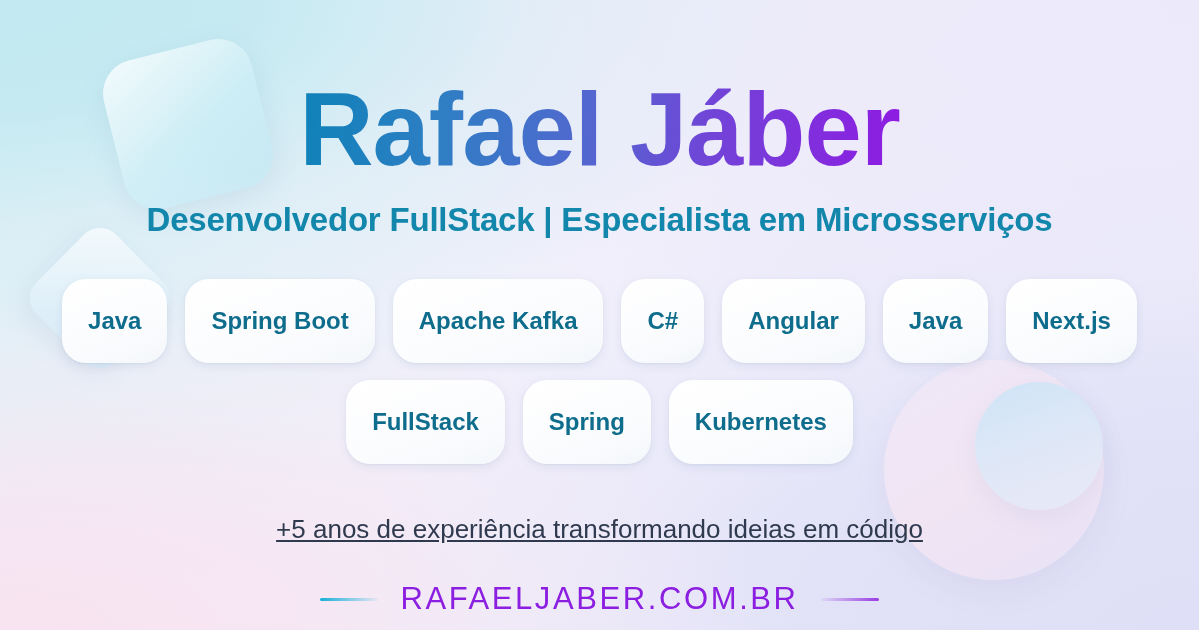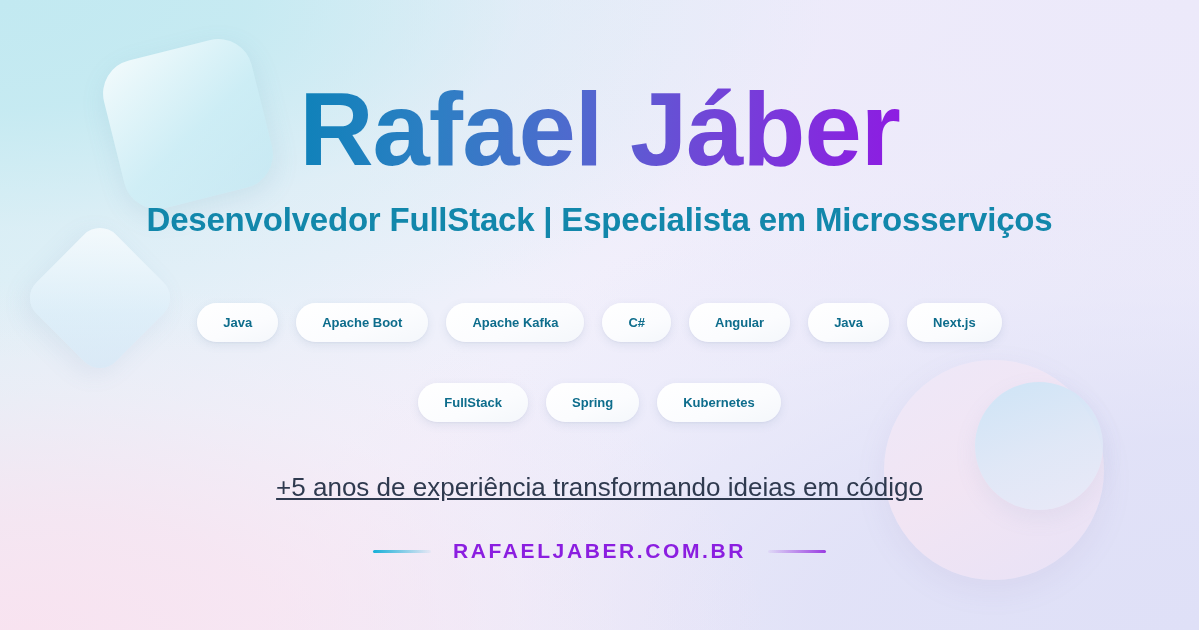--- a/index.html
+++ b/index.html
@@ -112,27 +112,26 @@
     justify-content: center;
     gap: 18px;
   }
 
   #pill-row-1 { margin-top: 40px; }
   #pill-row-2 { margin-top: 17px; }
 
   .pill {
     background: linear-gradient(160deg, #ffffff 0%, #fbfcfe 60%, #f4f7fb 100%);
     color: #0e6d8c;
-    font-size: 13px;
+    font-size: 24px;
     font-weight: bold;
-    padding: 12px 26px;
+    padding: 28px 26px;
     border-radius: 24px;
     white-space: nowrap;
     box-shadow: 0 3px 10px rgba(90,120,160,0.12), 0 1px 2px rgba(90,120,160,0.07);
-    margin-top: 24px;
   }
 
   #tagline {
     margin-top: 50px;
     font-size: 26px;
     color: #2f3a4f;
     white-space: nowrap;
     text-decoration: underline;
   }
 
@@ -141,22 +140,22 @@
     display: flex;
     align-items: center;
     gap: 22px;
   }
 
   .rule { height: 3px; width: 58px; border-radius: 2px; }
   #rule-left  { background: linear-gradient(90deg, #17b0d8 0%, rgba(23,176,216,0.05) 100%); }
   #rule-right { background: linear-gradient(90deg, rgba(150,60,225,0.06) 0%, #9a3ce1 100%); }
 
   #url-text {
-    font-size: 21px;
-    font-weight: bold;
+    font-size: 31px;
+    font-weight: normal;
     letter-spacing: 2.6px;
     color: #8b1ee0;
     white-space: nowrap;
   }
 </style>
 </head>
 <body>
 
 <div id="banner">
 
@@ -166,21 +165,21 @@
   <div class="deco" id="deco-circle-small"></div>
 
   <div id="content">
 
     <h1 id="title">Rafael Jáber</h1>
 
     <h2 id="subtitle">Desenvolvedor FullStack | Especialista em Microsserviços</h2>
 
     <div class="pill-row" id="pill-row-1">
       <span class="pill">Java</span>
-      <span class="pill">Apache Boot</span>
+      <span class="pill">Spring Boot</span>
       <span class="pill">Apache Kafka</span>
       <span class="pill">C#</span>
       <span class="pill">Angular</span>
       <span class="pill">Java</span>
       <span class="pill">Next.js</span>
     </div>
 
     <div class="pill-row" id="pill-row-2">
       <span class="pill">FullStack</span>
       <span class="pill">Spring</span>

